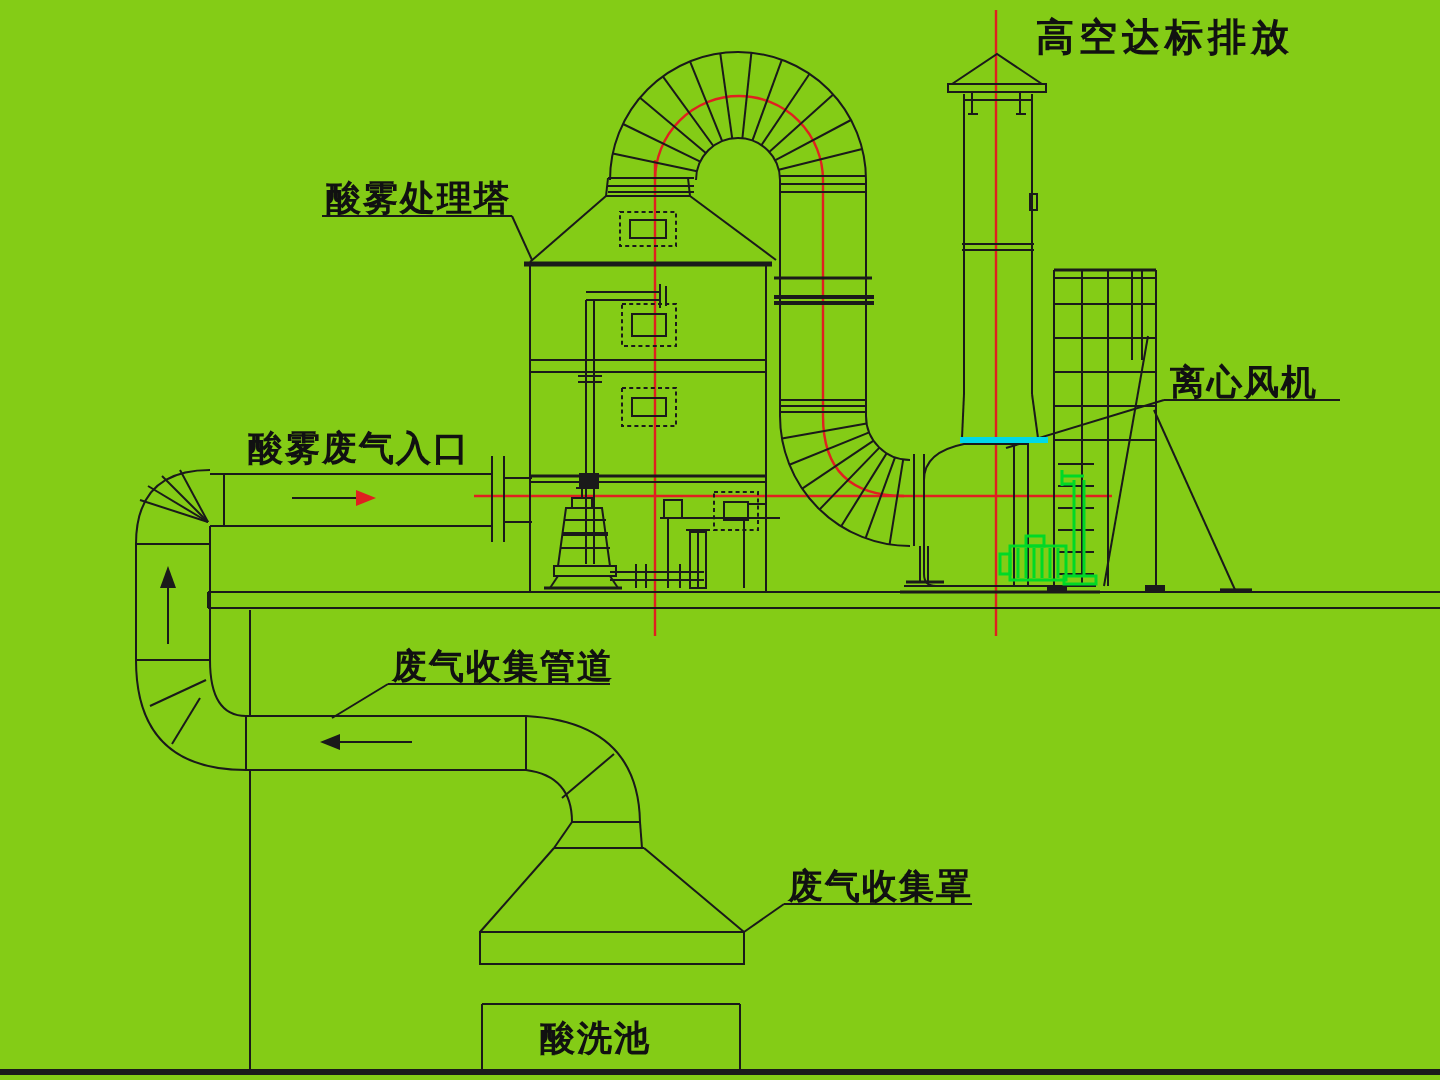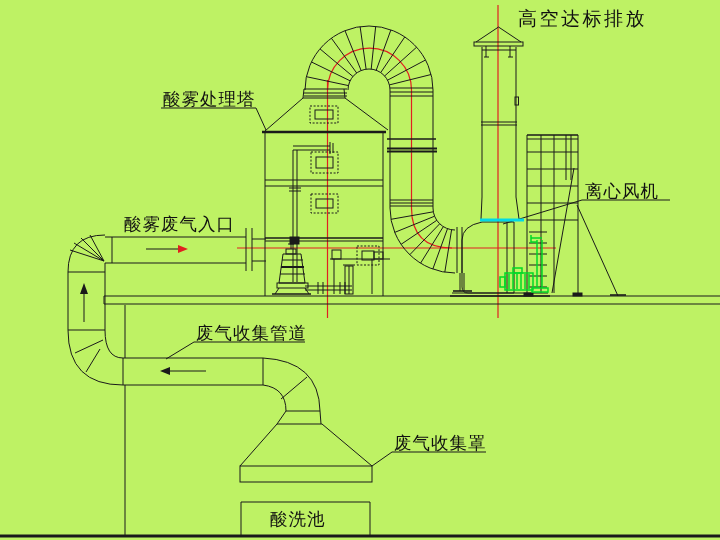--- a/index.html
+++ b/index.html
@@ -1,17 +1,17 @@
 <!DOCTYPE html>
 <html><head>
 <meta charset="utf-8">
 <style>
   html,body{margin:0;padding:0;background:#fff;}
-  #canvas{position:relative;width:720px;height:540px;background:#bef264;overflow:hidden;
-          font-family:"DejaVu Serif","Liberation Serif",serif;}
+  #canvas{position:relative;width:720px;height:540px;background:#84cc16;overflow:hidden;
+          font-family:"DejaVu Serif","Liberation Serif",serif;font-weight:bold;}
   svg{position:absolute;left:0;top:0;}
   text{fill:#111111;font-family:"DejaVu Serif","Liberation Serif",serif;}
   .lbl{font-size:17.5px;letter-spacing:1px;}
   .lbl-big{font-size:19px;letter-spacing:2.5px;}
 </style>
 </head>
 <body>
 
 <div id="canvas">
 <svg width="720" height="540" viewBox="0 0 720 540">

